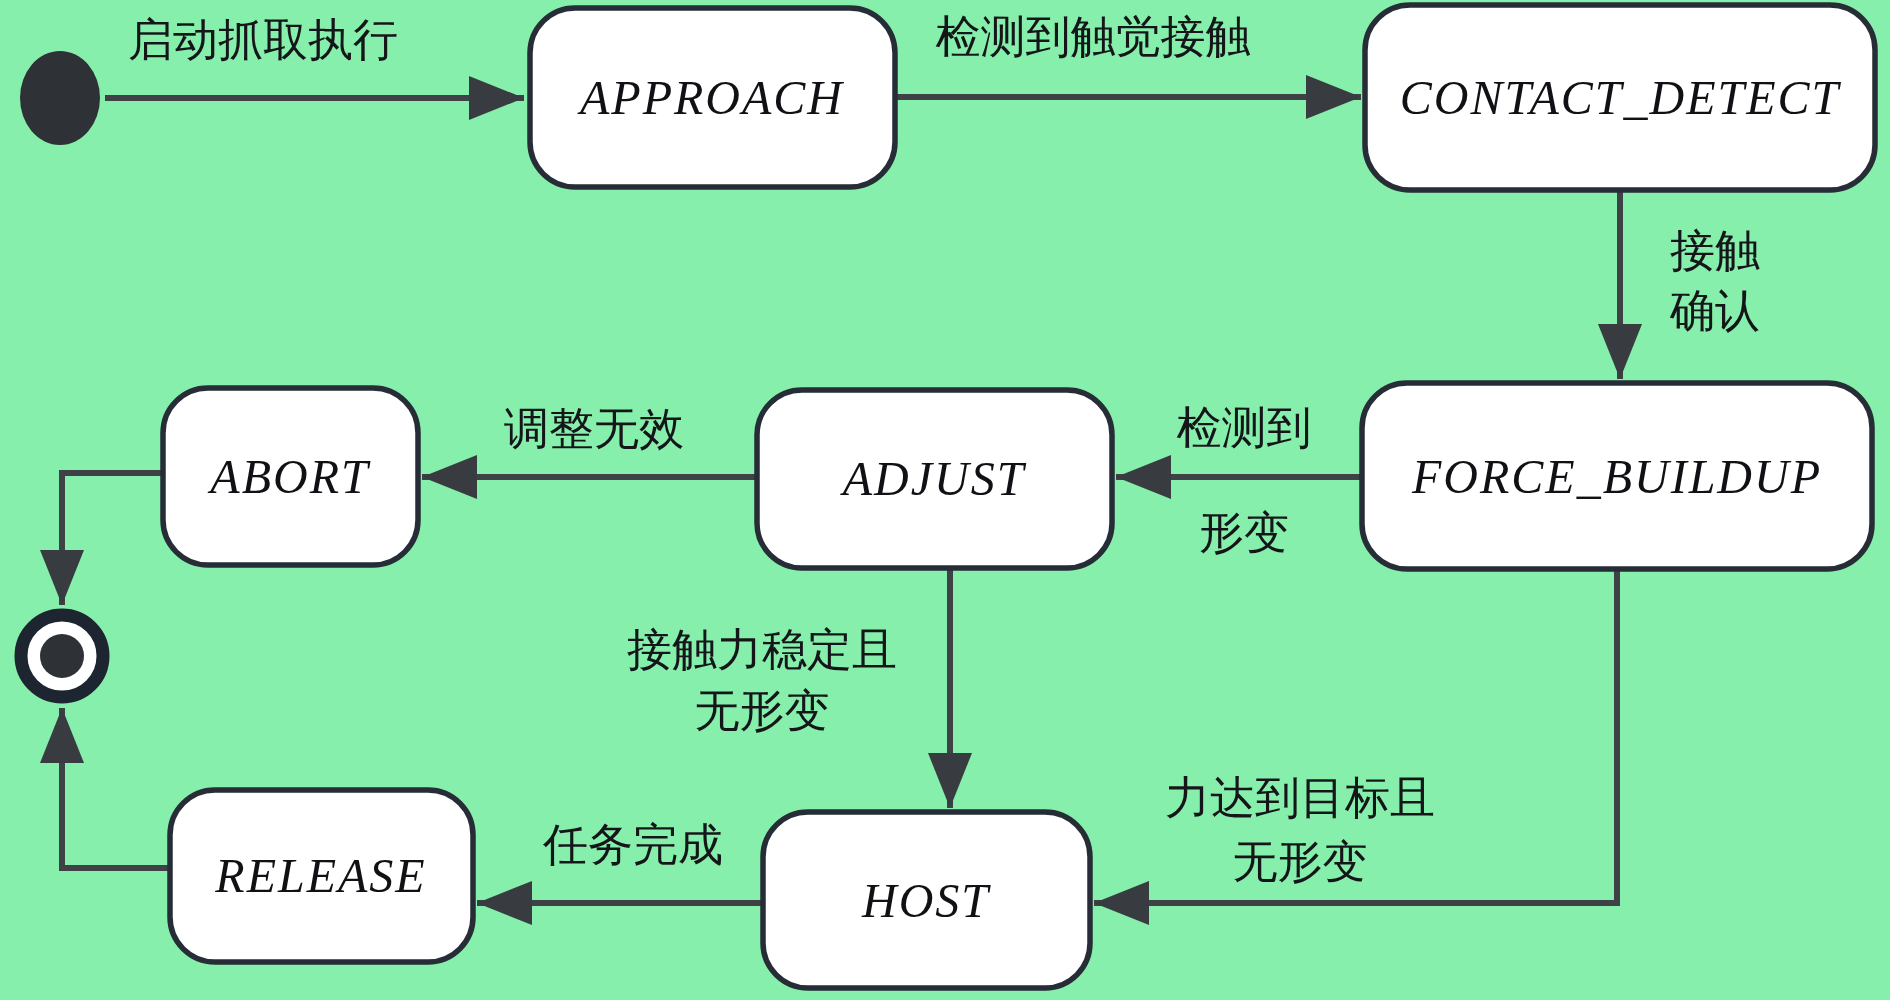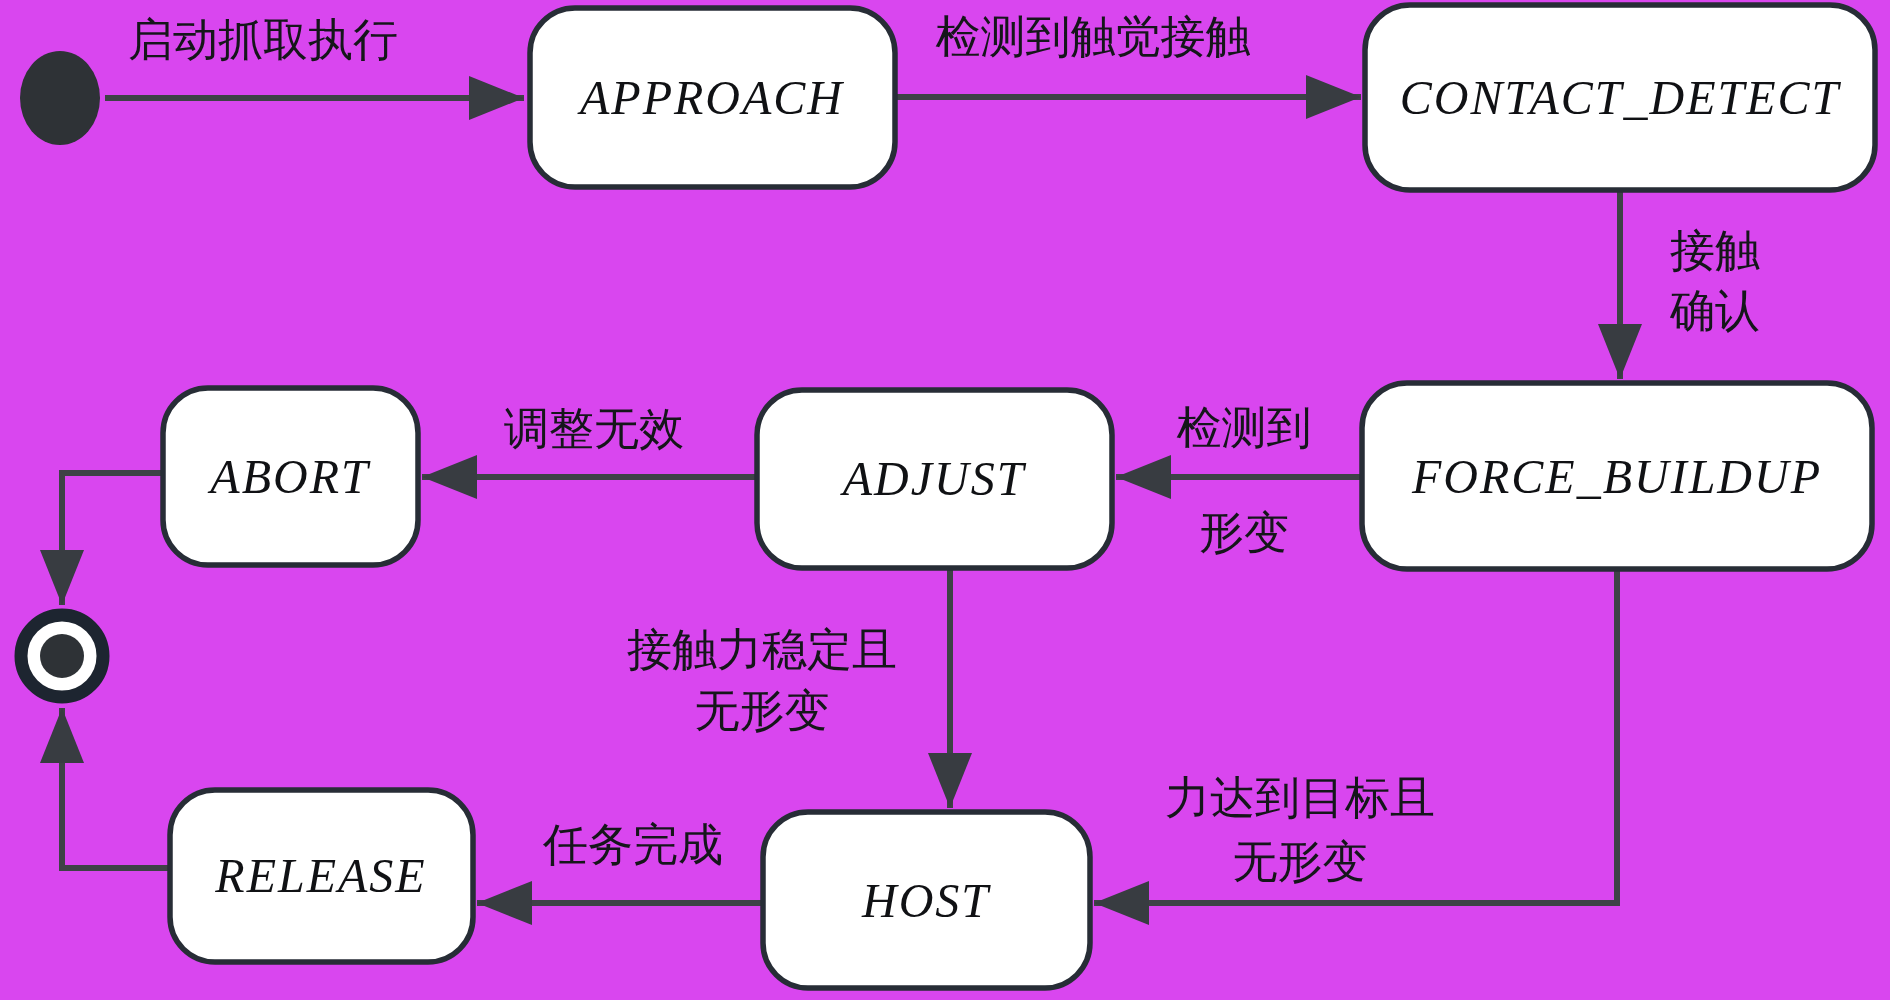--- a/index.html
+++ b/index.html
@@ -4,21 +4,21 @@
 <style>
   html, body {
     margin: 0;
     padding: 0;
     background: #ffffff;
   }
   .stage {
     position: relative;
     width: 1890px;
     height: 1000px;
-    background: #d946ef;
+    background: #86efac;
     overflow: hidden;
   }
   svg { display: block; }
 
   .state-box {
     fill: #ffffff;
     stroke: #272d36;
     stroke-width: 5.5;
   }
   .state-label {

